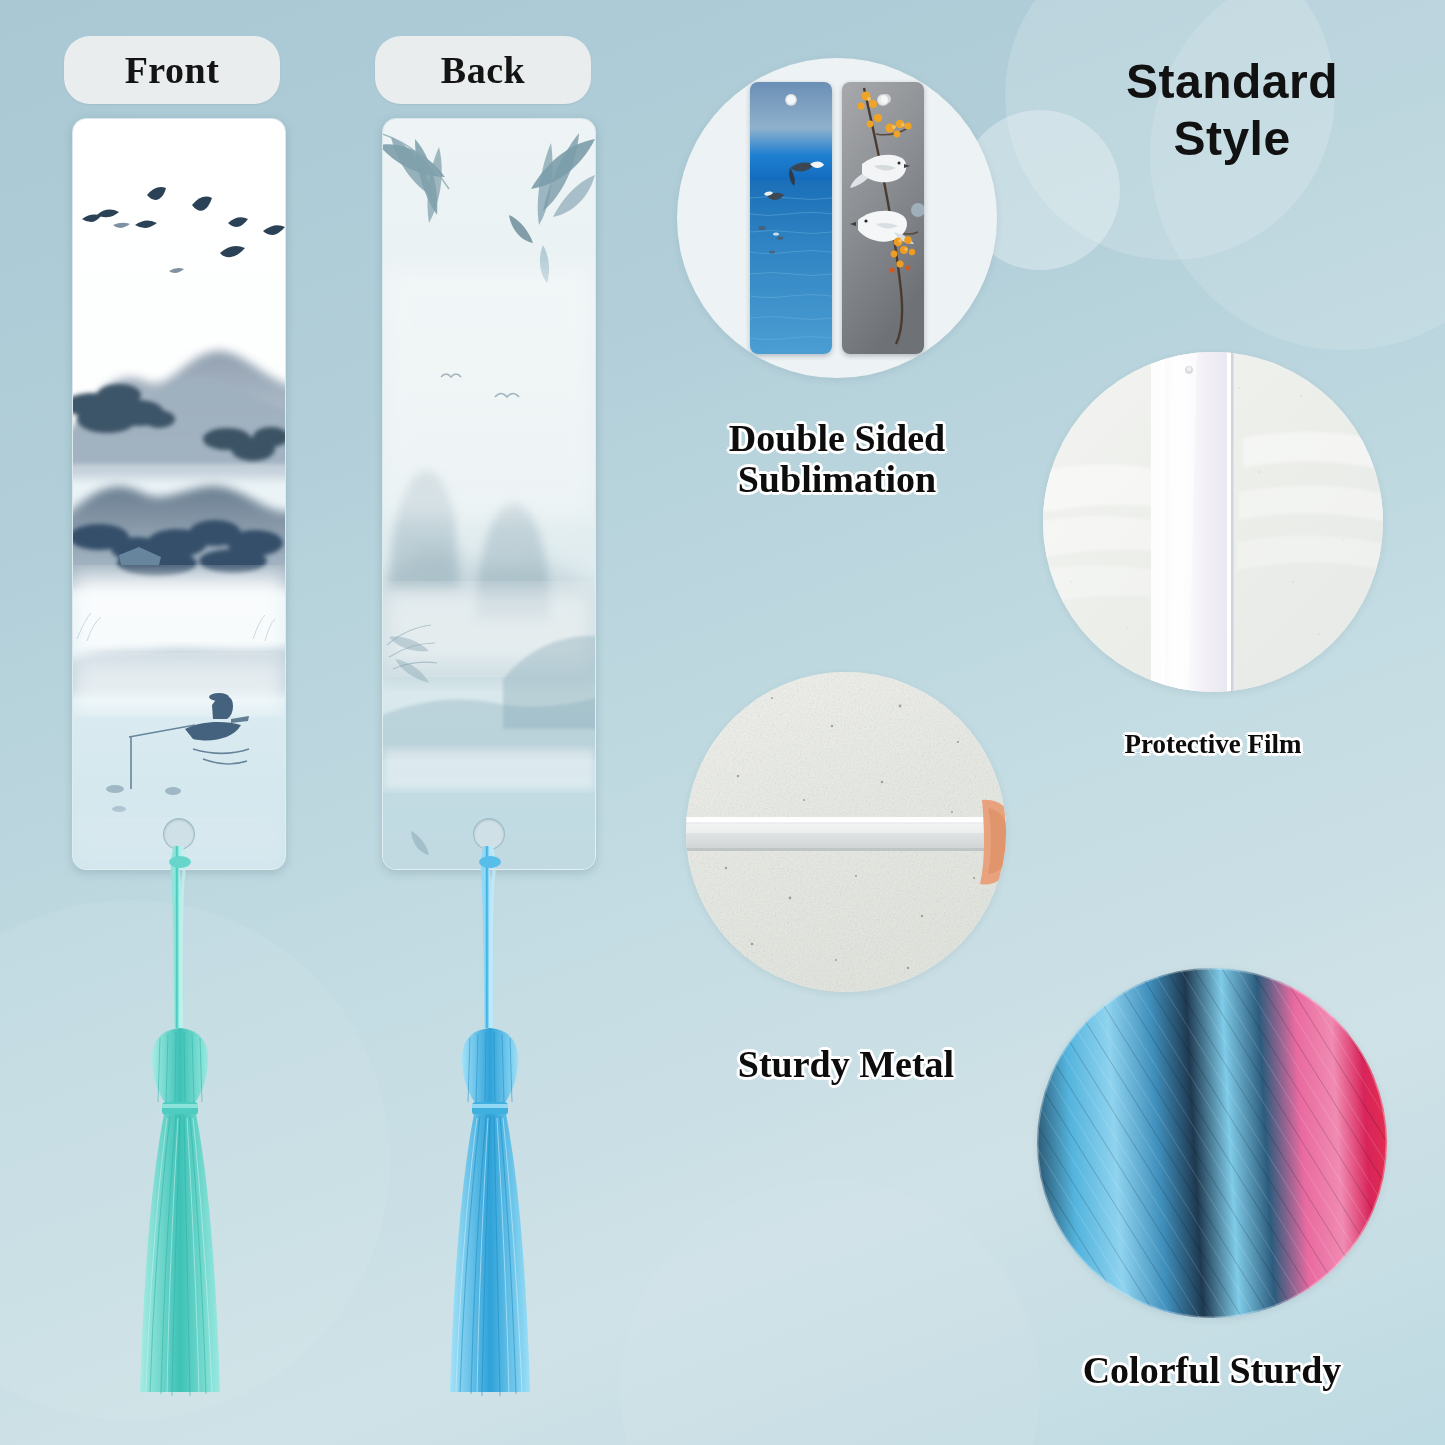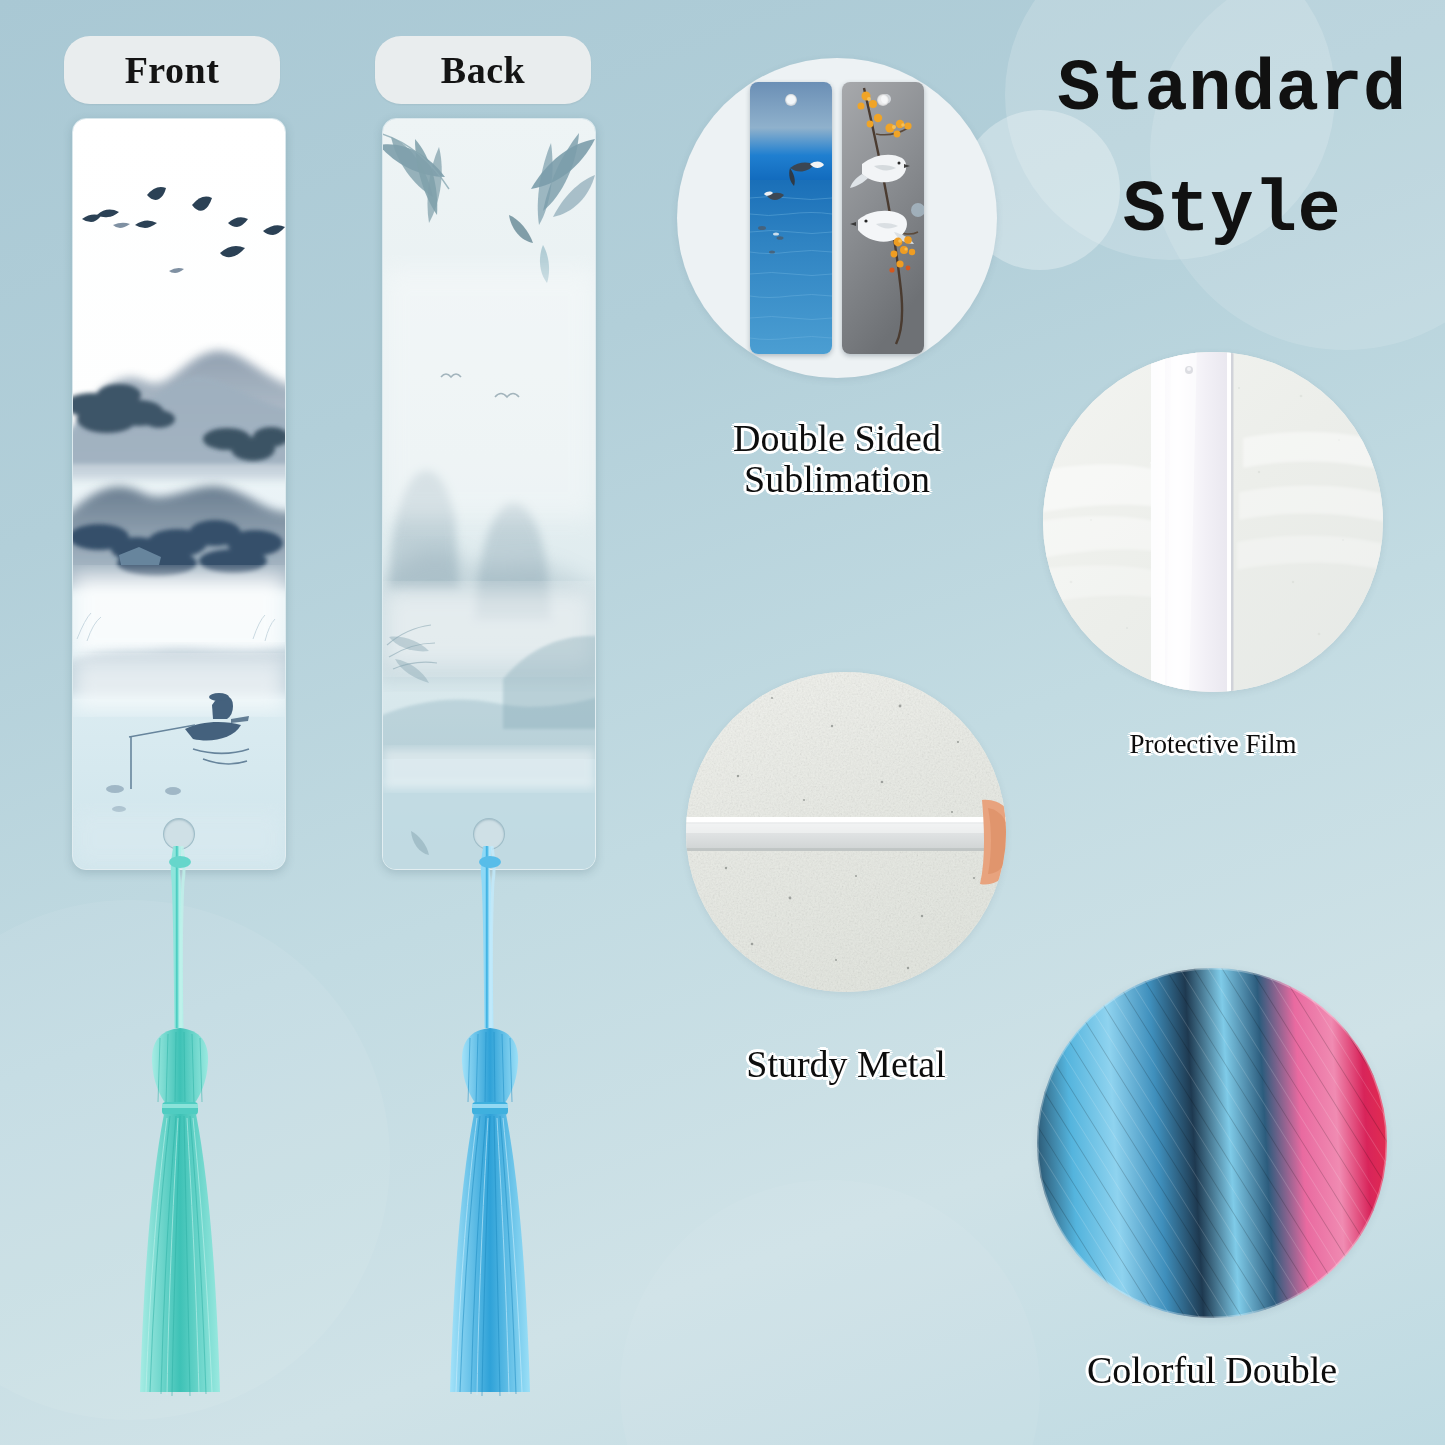--- a/index.html
+++ b/index.html
@@ -86,21 +86,21 @@
     border-radius: 50%;
     overflow: hidden;
     position: relative;
     box-shadow: 0 2px 7px rgba(70,100,115,0.12);
   }
   .feature-label {
     position: absolute;
     width: 100%;
     text-align: center;
     font-family: "Liberation Serif", "DejaVu Serif", serif;
-    font-weight: normal;
+    font-weight: bold;
     color: #0d0d0d;
     line-height: 1.08;
     text-shadow:
       -2px -2px 0 #fff,  2px -2px 0 #fff,
       -2px  2px 0 #fff,  2px  2px 0 #fff,
       -3px  0   0 #fff,  3px  0   0 #fff,
        0   -3px 0 #fff,  0    3px 0 #fff;
   }
 
   
@@ -146,31 +146,31 @@
 
   
   #feat-tassels { left: 1012px; top: 968px; width: 400px; }
   #feat-tassels .circle { width: 350px; height: 350px; margin: 0 auto; background: #dfe6ea; }
   #feat-tassels .feature-label { top: 382px; font-size: 38px; }
 
   
   #heading {
     position: absolute;
     left: 1022px;
-    top: 48px;
+    top: 54px;
     width: 420px;
     text-align: center;
-    font-family: Liberation Mono, monospace;
+    font-family: Liberation Sans, sans-serif;
     font-weight: bold;
-    font-size: 72px;
+    font-size: 48px;
     line-height: 1.18;
     color: #111111;
     letter-spacing: 0.5px;
   }
-  #heading .l2 { display: block; margin-top: 36px; }
+  #heading .l2 { display: block; }
 </style>
 </head>
 <body>
 
 <div id="page">
 
   <div class="blob blob-a"></div>
   <div class="blob blob-b"></div>
   <div class="blob blob-c"></div>
   <div class="blob blob-d"></div>
@@ -878,17 +878,17 @@
 
           <g fill="#16293c" opacity="0.55">
             <rect x="-140" y="-140" width="630" height="0"></rect>
           </g>
         </g>
 
         <circle cx="175" cy="175" r="175" fill="none" stroke="#ffffff" stroke-width="3" opacity="0.3"></circle>
       </svg>
     </div>
     <div class="feature-label">
-      <div>Colorful Double</div>
+      <div>Colorful Sturdy</div>
     </div>
   </div>
 
 </div>
 
 </body></html>

